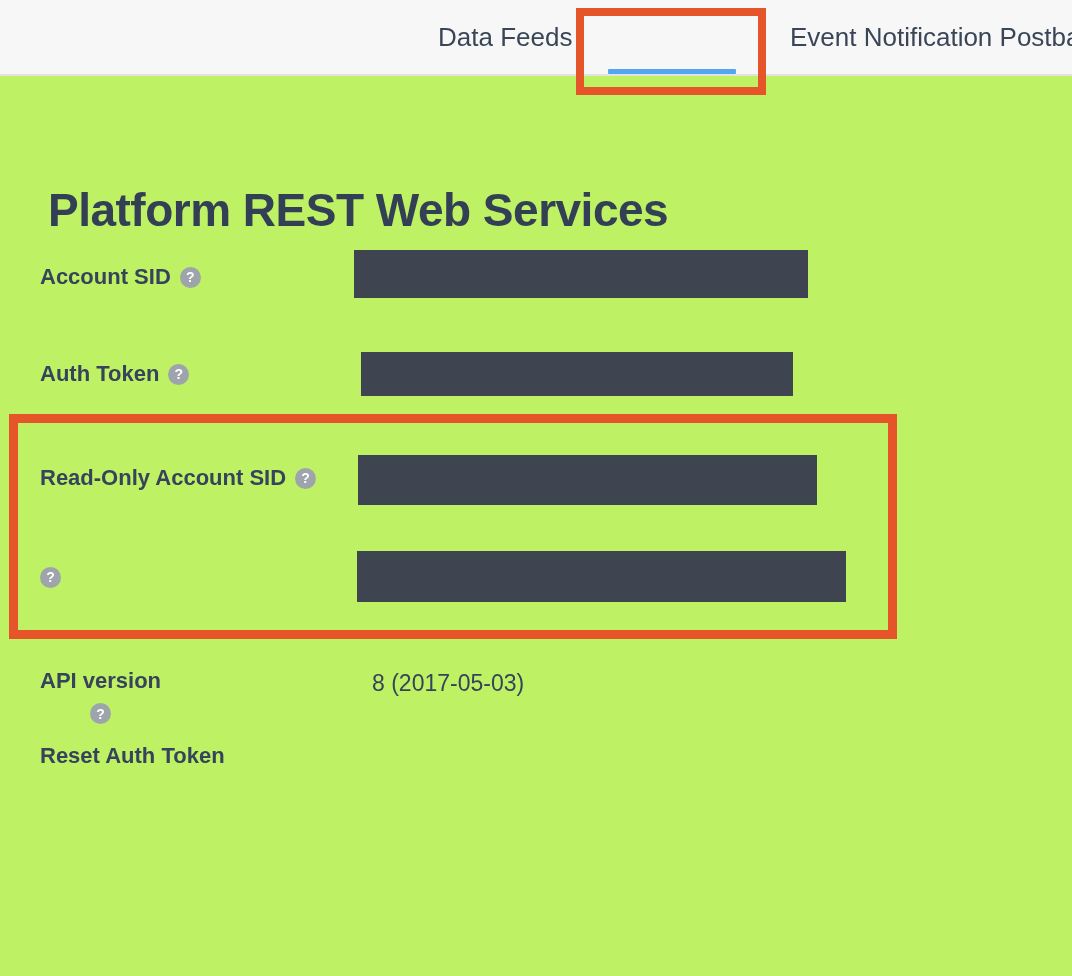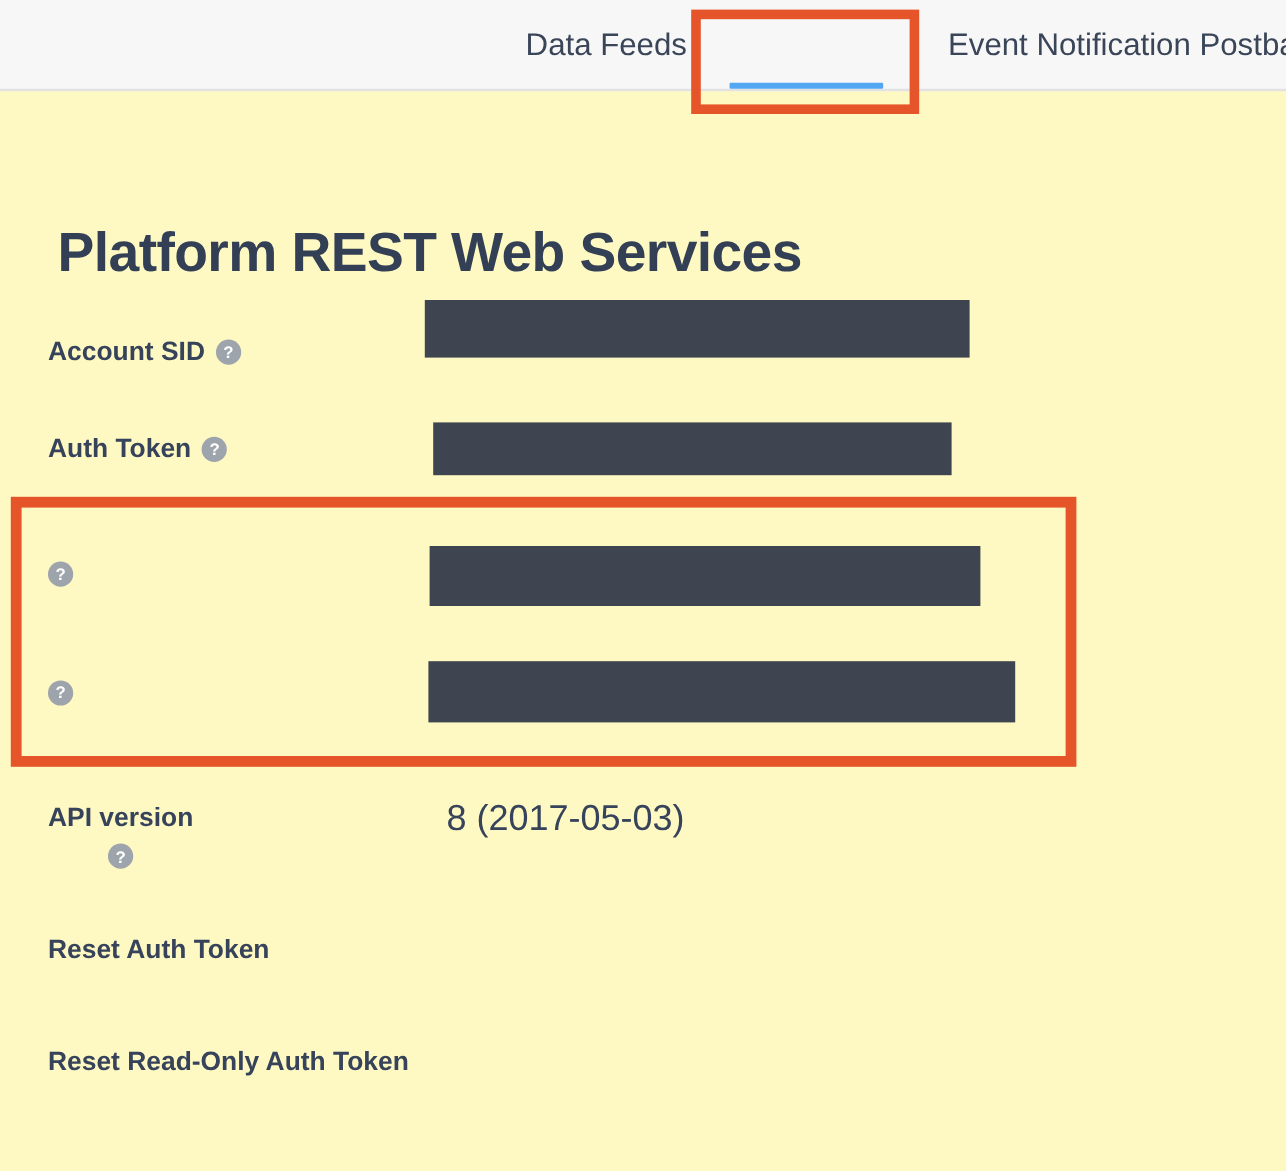--- a/index.html
+++ b/index.html
@@ -1,17 +1,17 @@
 <!DOCTYPE html>
 <html><head>
 <meta charset="utf-8">
 <style>
   html,body{margin:0;padding:0;background:#fff;}
   .canvas{
-    position:relative;width:1072px;height:976px;background:#fef9c3;
+    position:relative;width:1072px;height:976px;background:#bef264;
     overflow:hidden;font-family:"Liberation Sans",sans-serif;color:#36435a;
   }
   
   .tabbar{
     position:absolute;left:0;top:0;width:1072px;height:76px;
     background:#f7f7f8;border-bottom:2px solid #e2e2e3;box-sizing:border-box;
   }
   .tab{
     position:absolute;top:0;height:74px;display:flex;align-items:center;
     font-size:26px;color:#3a4658;white-space:nowrap;cursor:pointer;
@@ -45,21 +45,21 @@
     font-size:14px;font-weight:700;display:flex;align-items:center;
     justify-content:center;flex:0 0 auto;cursor:pointer;line-height:1;
   }
   .redacted-bar{position:absolute;background:#3e4450;}
   .bar-account-sid{left:354px;top:250px;width:454px;height:48px;}
   .bar-auth-token{left:361px;top:352px;width:432px;height:44px;}
   .bar-ro-account-sid{left:358px;top:455px;width:459px;height:50px;}
   .bar-ro-auth-token{left:357px;top:551px;width:489px;height:51px;}
   .row-value{
     position:absolute;height:30px;display:flex;align-items:center;
-    font-size:30px;color:#36435a;white-space:nowrap;
+    font-size:23px;color:#36435a;white-space:nowrap;
   }
   .row-link{
     position:absolute;height:30px;display:flex;align-items:center;
     font-size:23px;color:#3a70d2;white-space:nowrap;cursor:pointer;
     text-decoration:none;
   }
 </style>
 </head>
 <body>
 
@@ -68,51 +68,49 @@
   <div class="tabbar">
     <div class="tab data-feeds">Data Feeds</div>
     <div class="tab-underline"></div>
     <div class="tab event-note">Event Notification Postbac</div>
   </div>
 
   <div class="annot tab-box"></div>
 
   <h1 class="page-title">Platform REST Web Services</h1>
 
-  <div class="row-label" style="top:278px;">
+  <div class="row-label" style="top:262px;">
     <span>Account SID</span>
     <span class="help-icon">?</span>
   </div>
   <div class="redacted-bar bar-account-sid"></div>
 
   <div class="row-label" style="top:359px;">
     <span>Auth Token</span>
     <span class="help-icon">?</span>
   </div>
   <div class="redacted-bar bar-auth-token"></div>
 
   <div class="annot readonly-box"></div>
 
   <div class="row-label" style="top:463px;">
+    <span>Read-Only Account SID</span>
     <span class="help-icon">?</span>
   </div>
   <div class="redacted-bar bar-ro-account-sid"></div>
 
   <div class="row-label" style="top:562px;">
     <span class="help-icon">?</span>
   </div>
   <div class="redacted-bar bar-ro-auth-token"></div>
 
   <div class="row-label" style="top:668px;flex-direction:column;">
     <span>API version</span>
     <span class="help-icon">?</span>
   </div>
   <div class="row-value" style="left:372px;top:668px;">8 (2017-05-03)</div>
 
-  <div class="row-label" style="top:776px;">
+  <div class="row-label" style="top:741px;">
     <span>Reset Auth Token</span>
   </div>
 
-  <div class="row-label" style="top:870px;">
-    <span>Reset Read-Only Auth Token</span>
-  </div>
 
 </div>
 
 </body></html>

